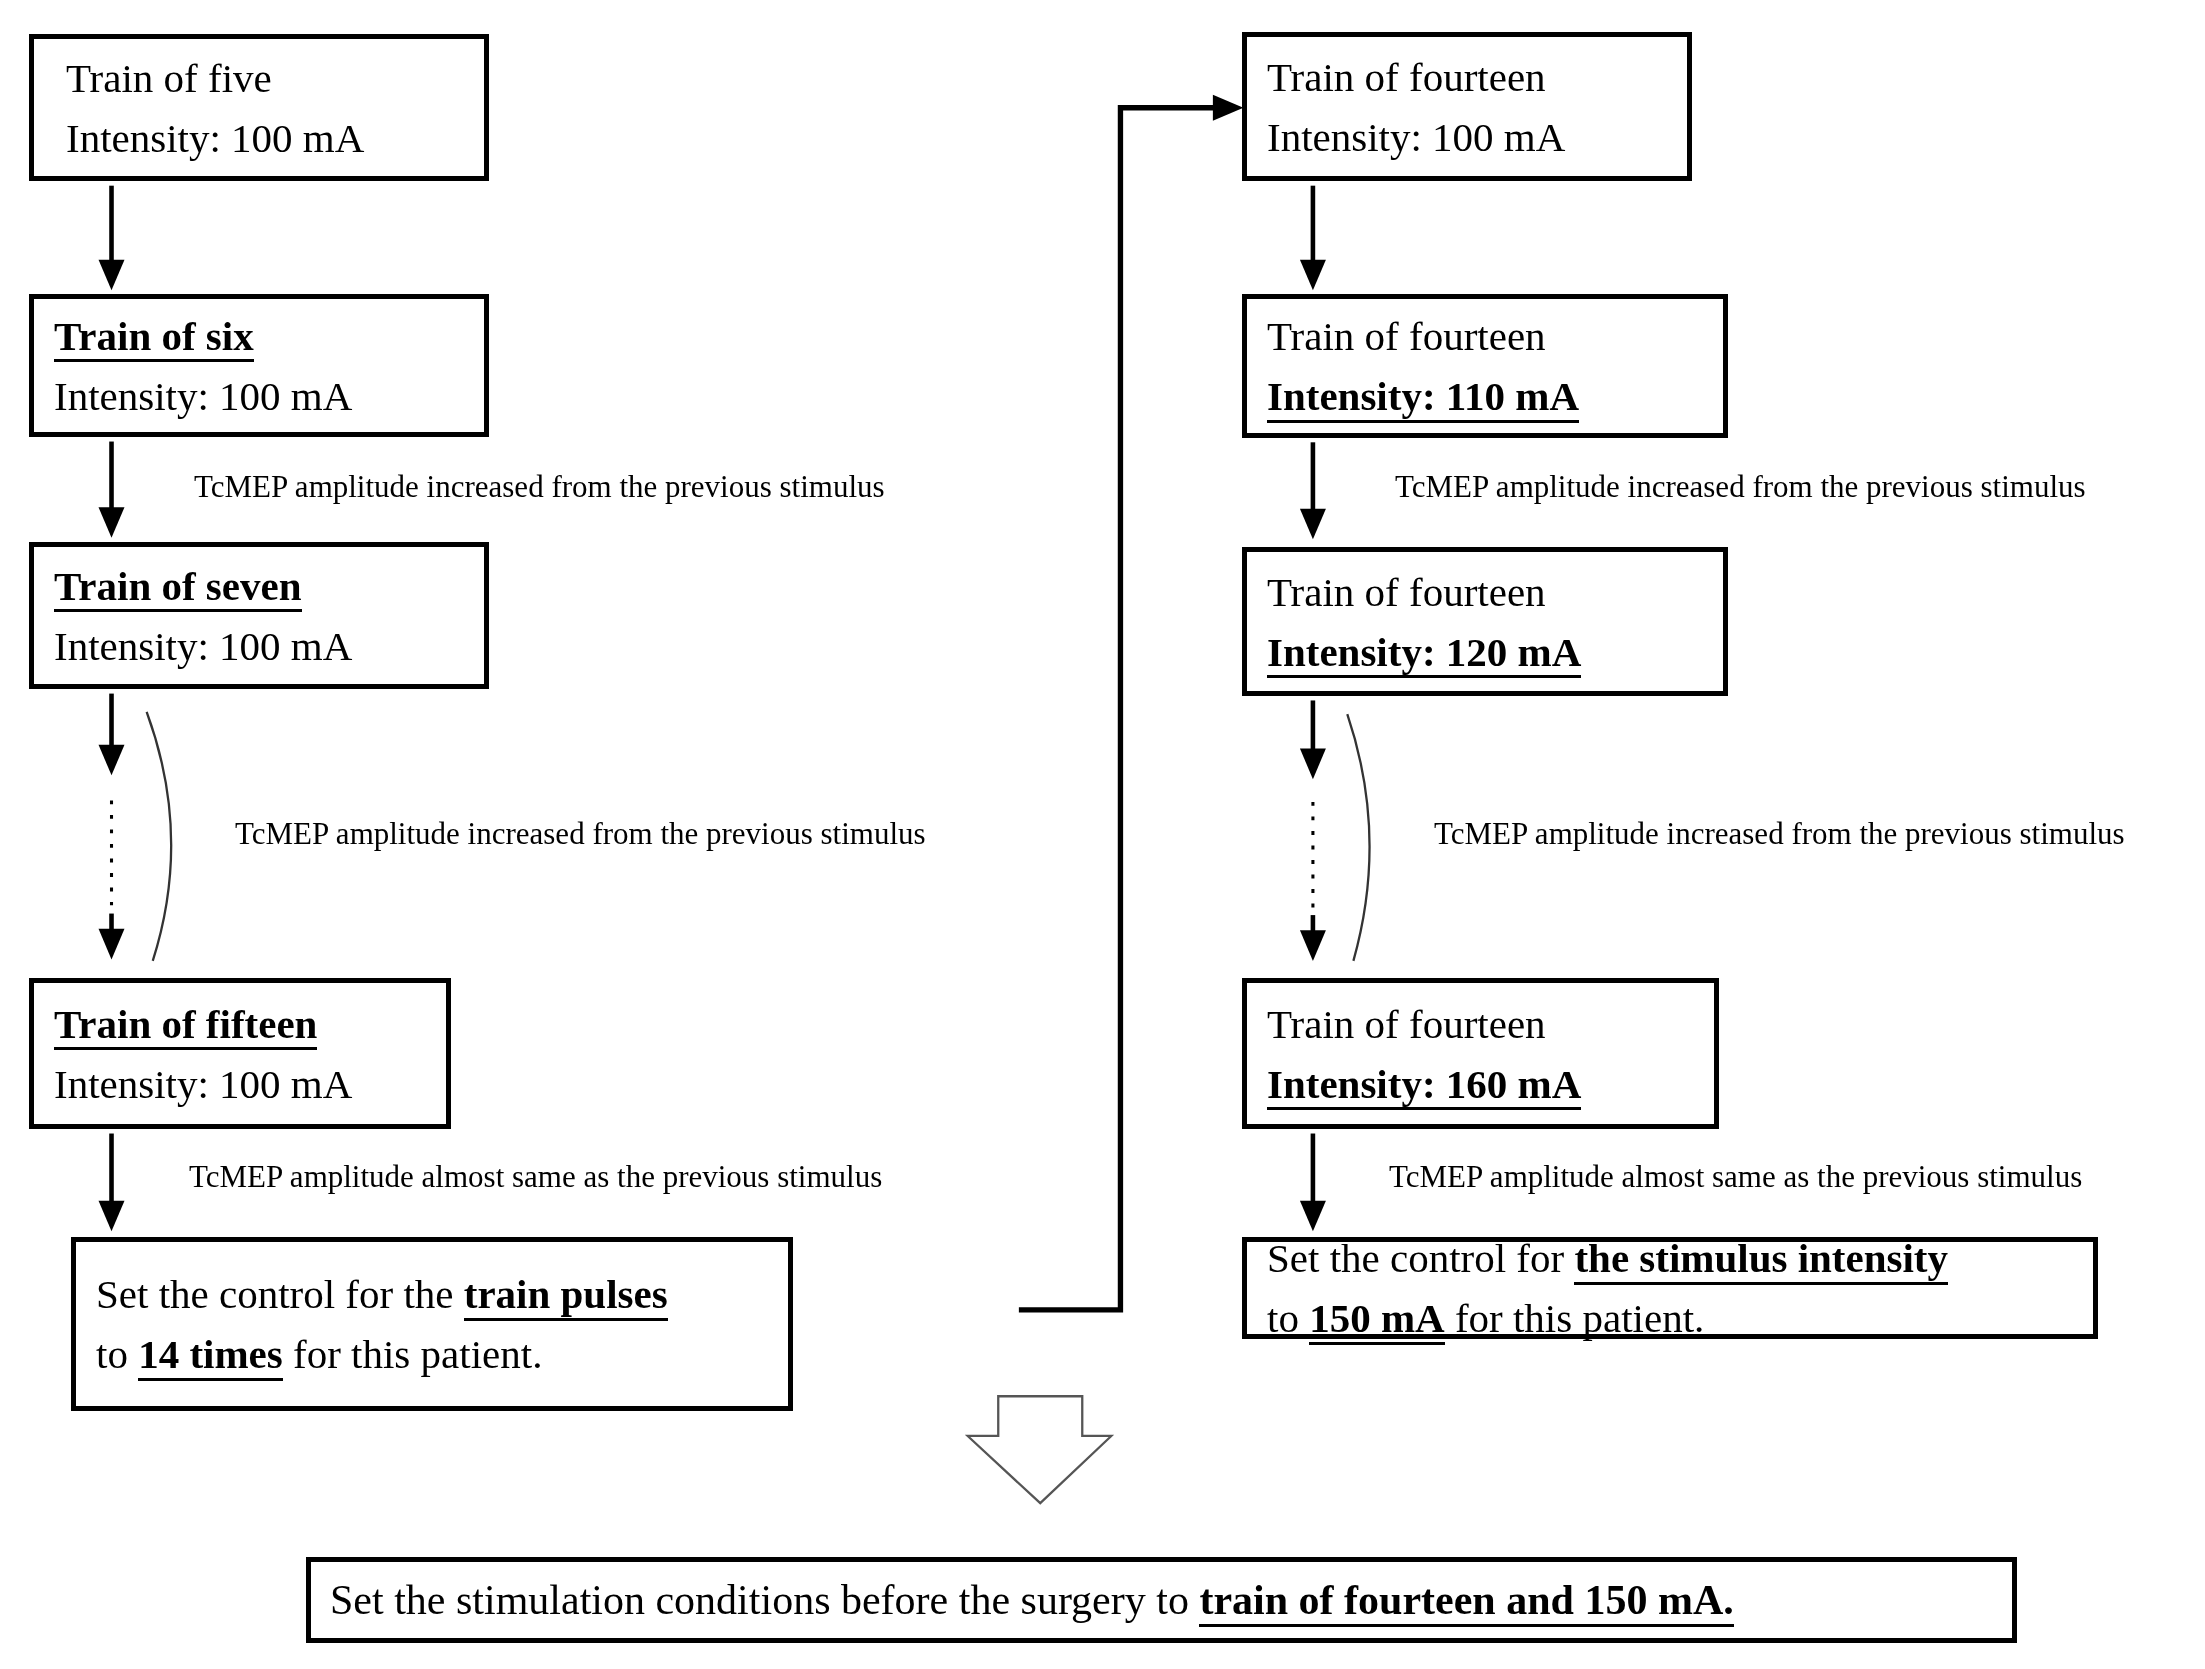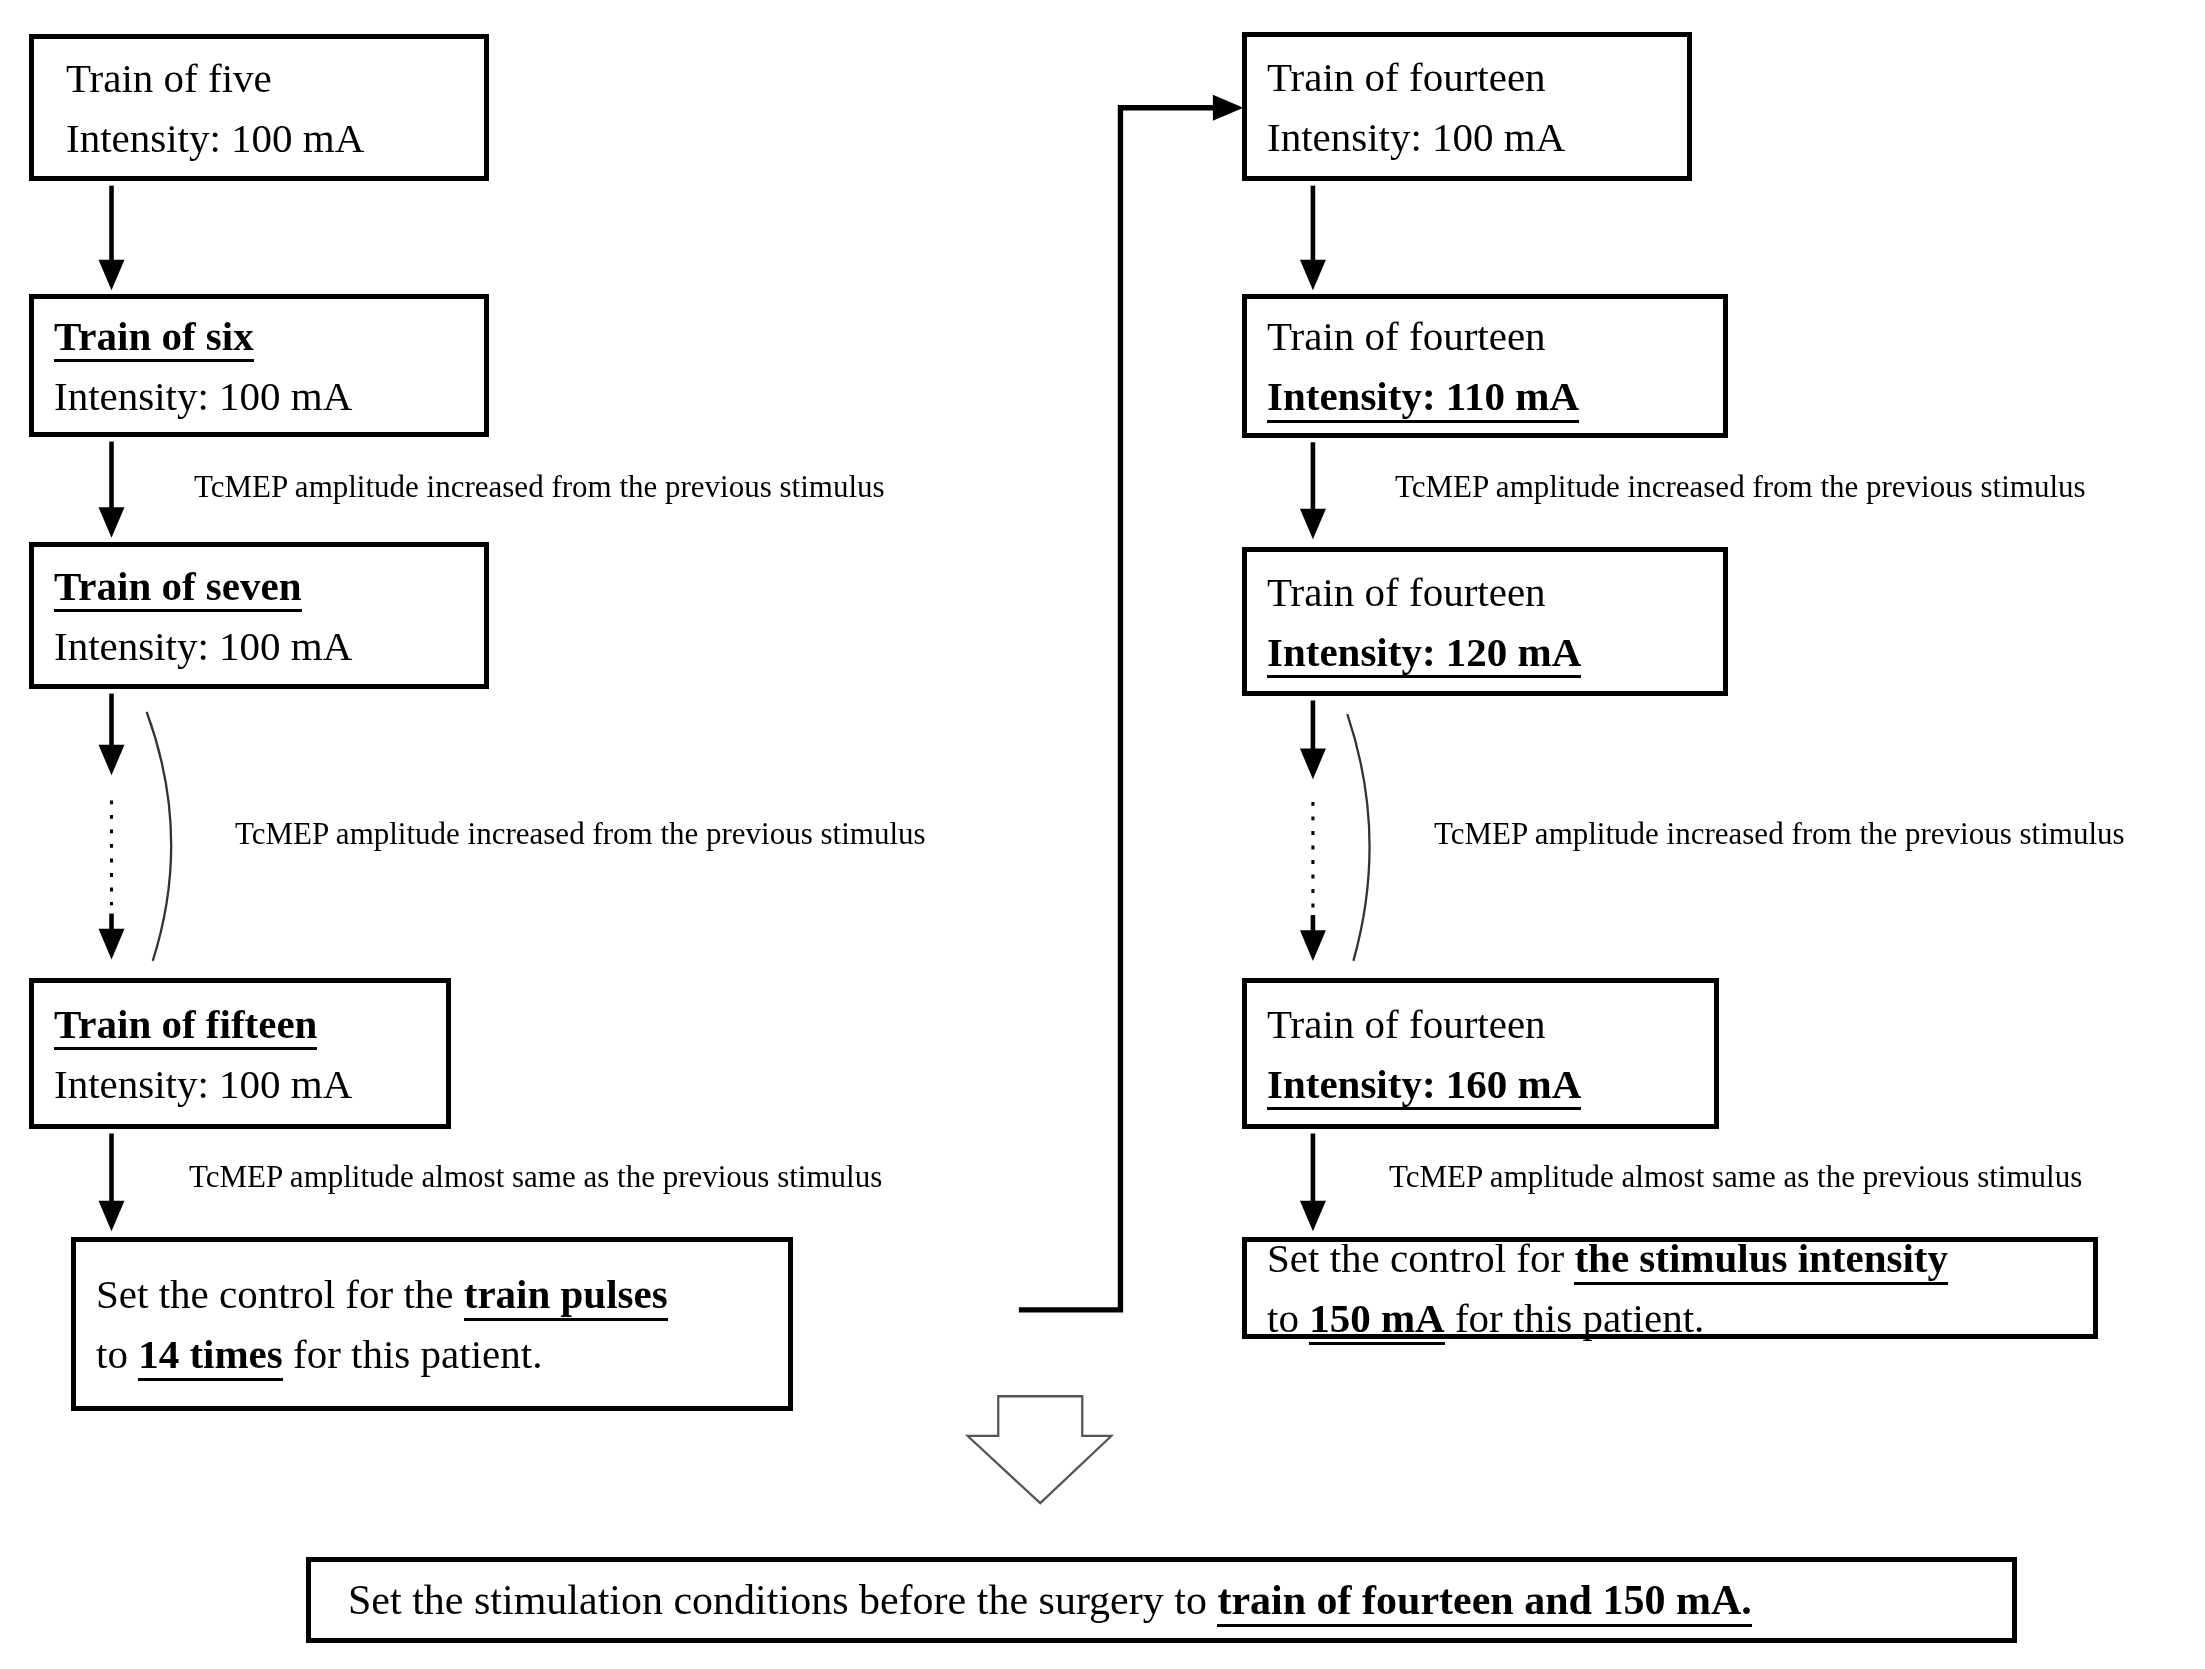--- a/index.html
+++ b/index.html
@@ -22,21 +22,21 @@
     font-size:41px;line-height:60px;
     white-space:nowrap;
   }
   .box .em, .label .em{
     font-weight:700;
     border-bottom:3.8px solid #000;
     padding-bottom:0.8px;
   }
   .final-box{
     justify-content:center;
-    padding-left:37px;
+    padding-left:19px;
     font-size:42px;line-height:46px;
   }
   .label{
     position:absolute;
     font-size:31px;line-height:40px;
     white-space:nowrap;
     margin-left:28px;
   }
 </style>
 </head>

